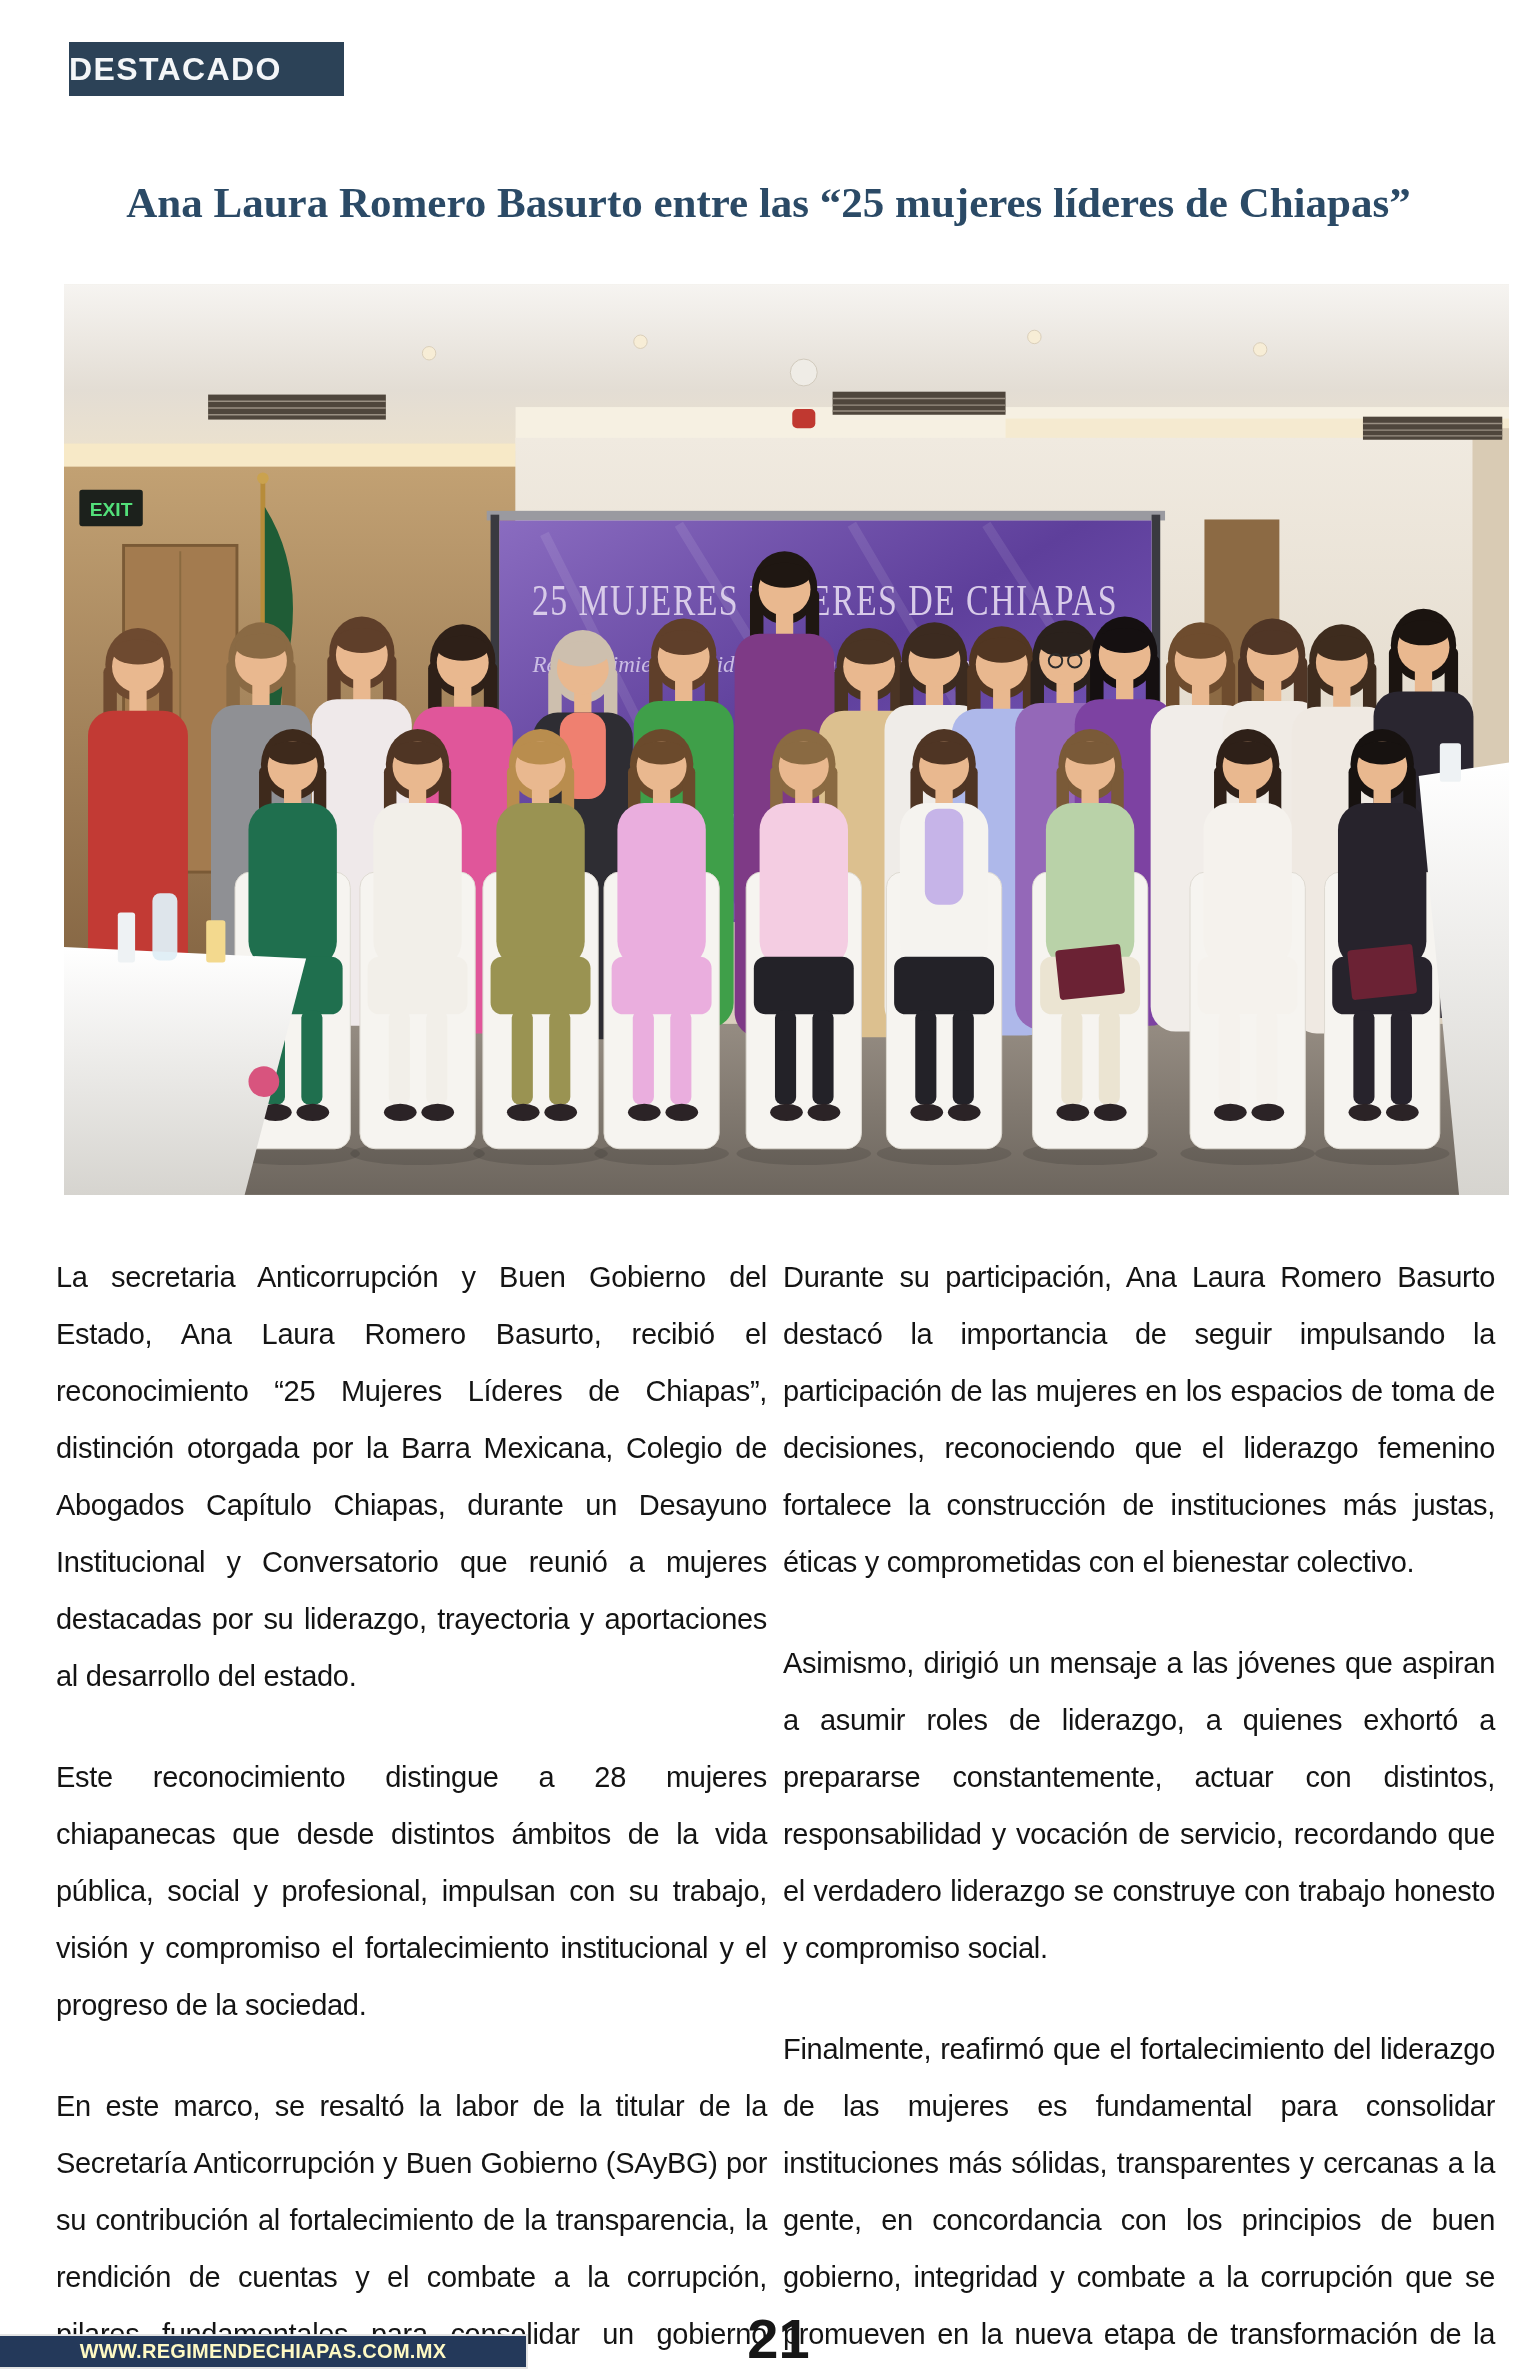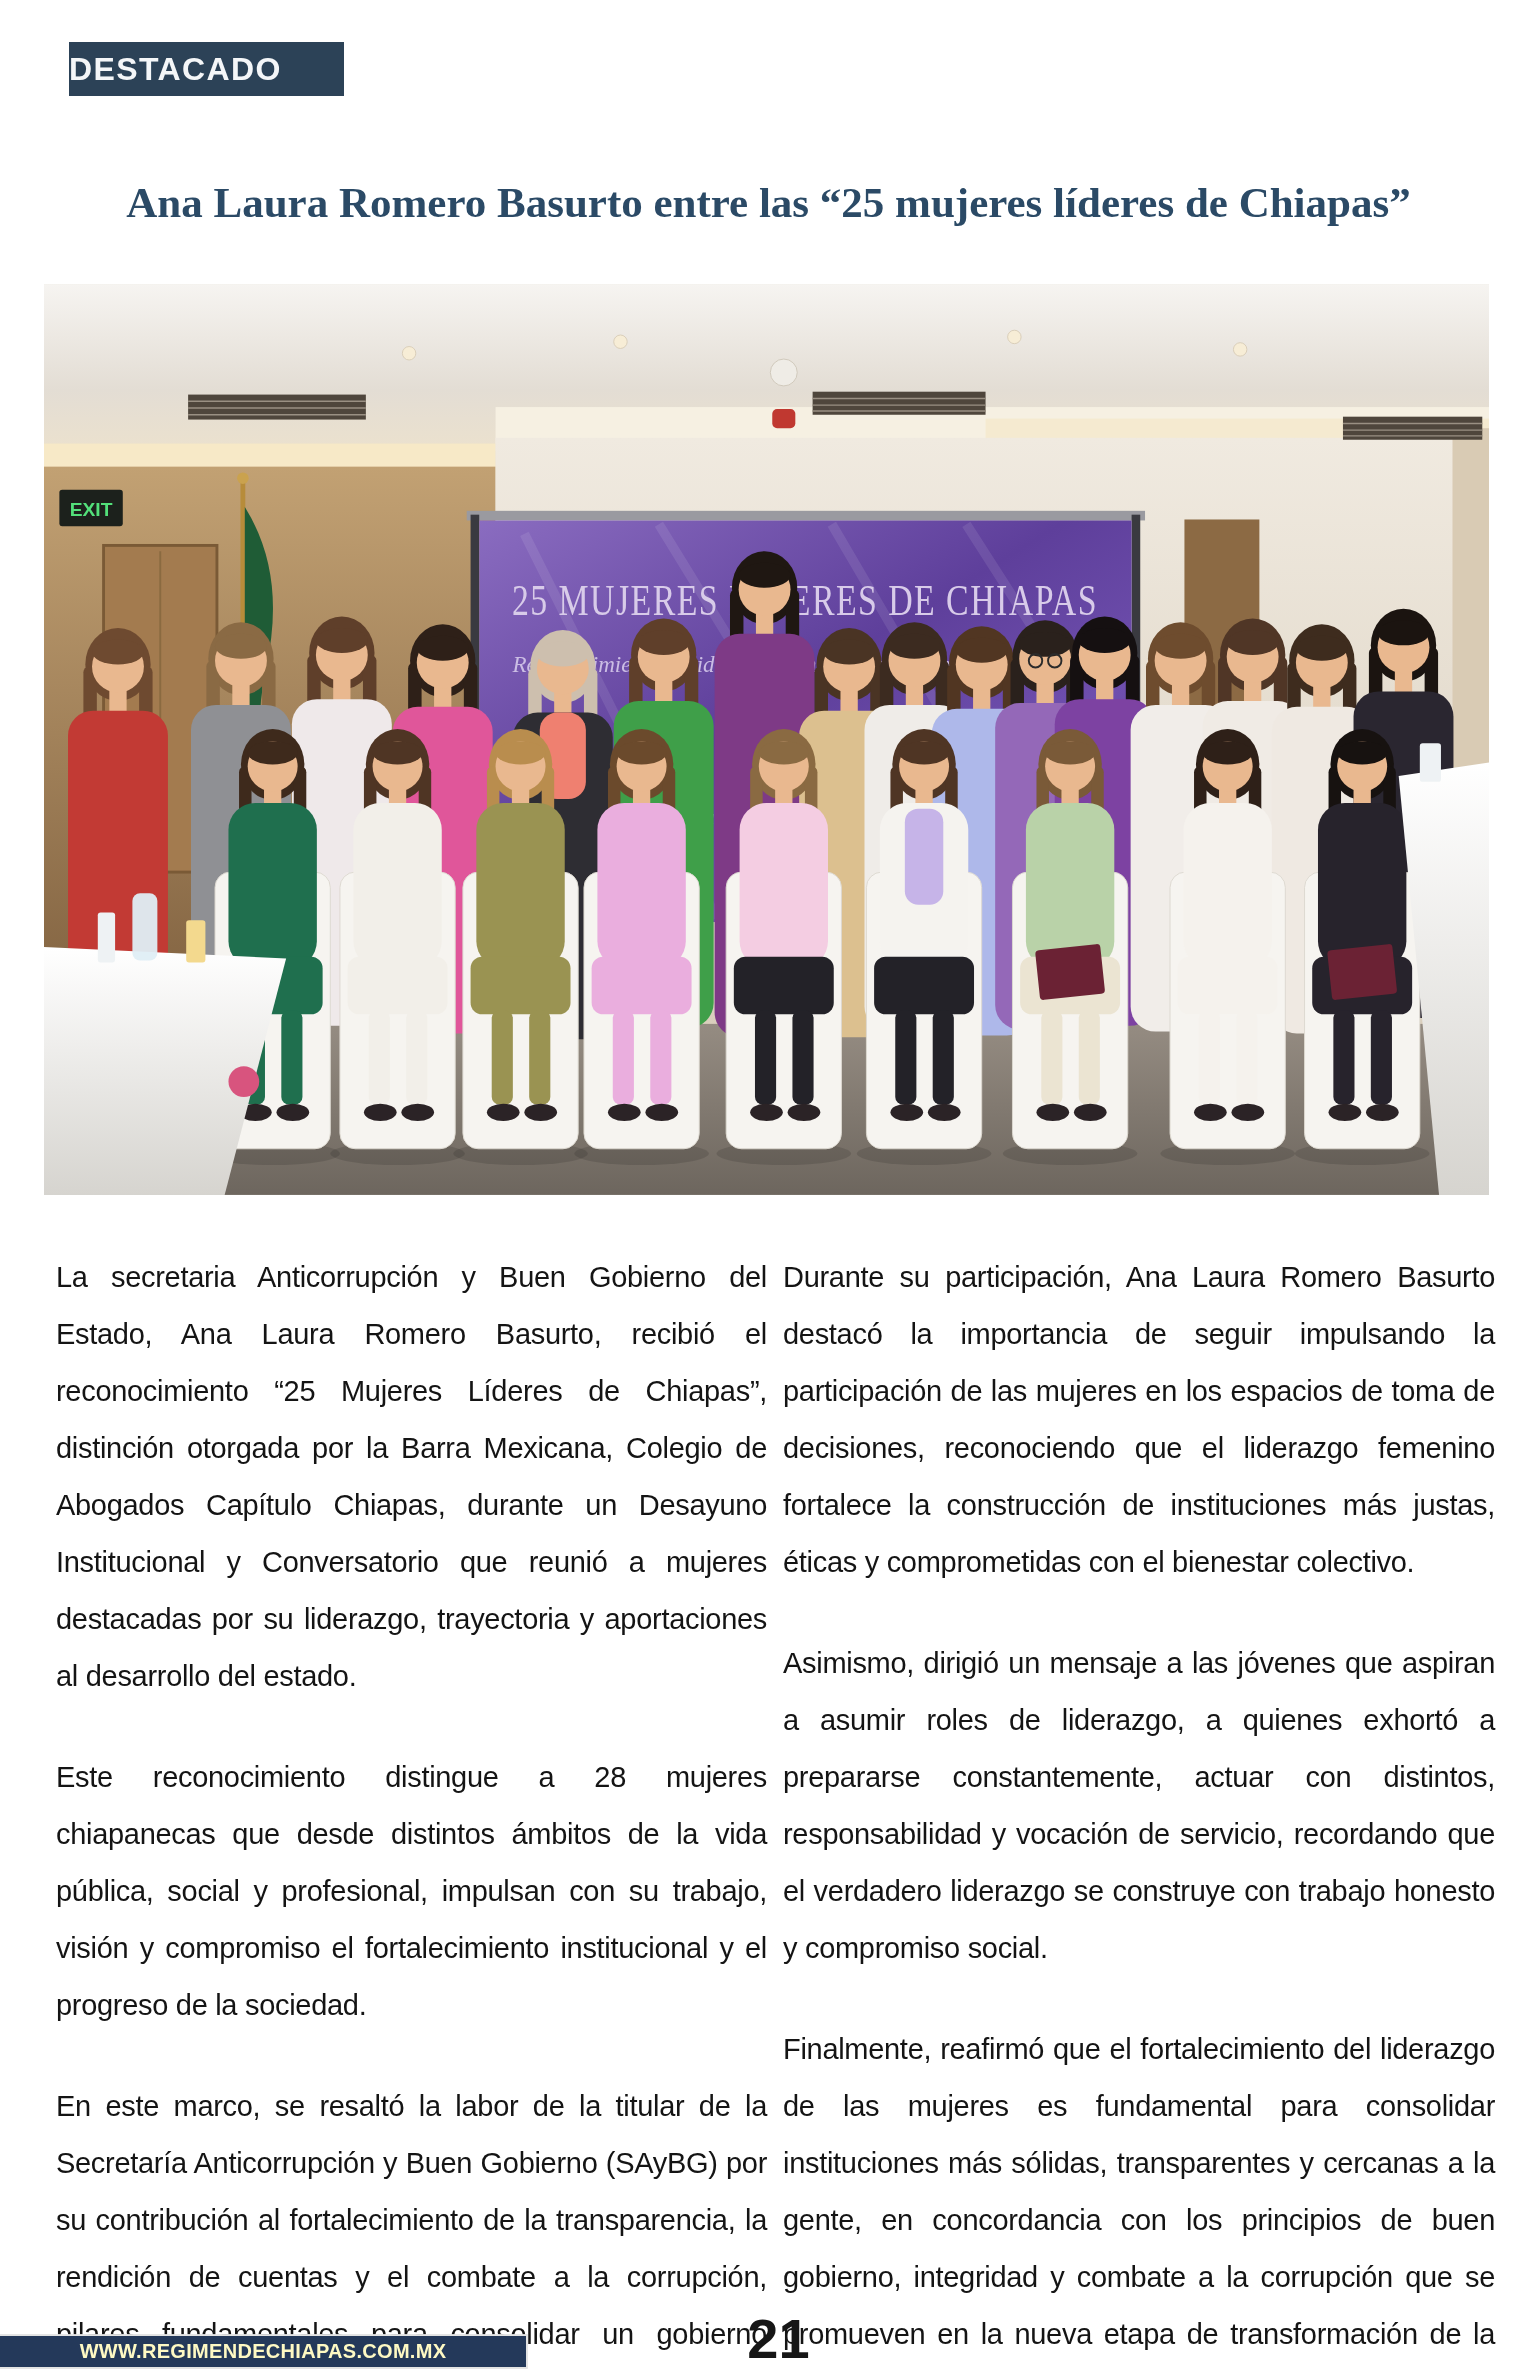--- a/index.html
+++ b/index.html
@@ -4,21 +4,21 @@
 <style>
   html,body{margin:0;padding:0;background:#ffffff;}
   .page{position:relative;width:1537px;height:2376px;background:#ffffff;overflow:hidden;
         font-family:"Liberation Sans",sans-serif;}
   .badge{position:absolute;left:69px;top:42px;width:275px;height:54px;background:#2c4257;
          color:#f4f6f8;display:flex;align-items:center;justify-content:flex-start;
          font-weight:bold;font-size:32px;letter-spacing:1.4px;}
   .headline{position:absolute;left:77px;top:146px;width:1383px;text-align:center;
             font-family:"Liberation Serif",serif;font-weight:bold;font-size:43px;
             line-height:55px;color:#2b4a66;}
-  .photo{position:absolute;left:44px;top:284px;width:1445px;height:911px;overflow:hidden;background:#e8e2d8;}
+  .photo{position:absolute;left:64px;top:284px;width:1445px;height:911px;overflow:hidden;background:#e8e2d8;}
   .photo svg{display:block;}
   .col{position:absolute;top:1249px;width:711px;font-size:29px;line-height:57px;
        text-align:justify;color:#141414;letter-spacing:-0.3px;}
   .col p{margin:0 0 44px 0;}
   .col-left{left:56px;}
   .col-right{left:783px;width:712px;}
   .footer-bar{position:absolute;left:0;top:2336px;width:526px;height:31px;background:#24395a;
               box-shadow:0 0 0 1.9px #e3e3e3;display:flex;align-items:center;justify-content:center;}
   .footer-bar span{color:#fef9c3;font-weight:bold;font-size:20px;letter-spacing:0.3px;}
   .page-number{position:absolute;left:740px;top:2306px;width:77px;text-align:center;

